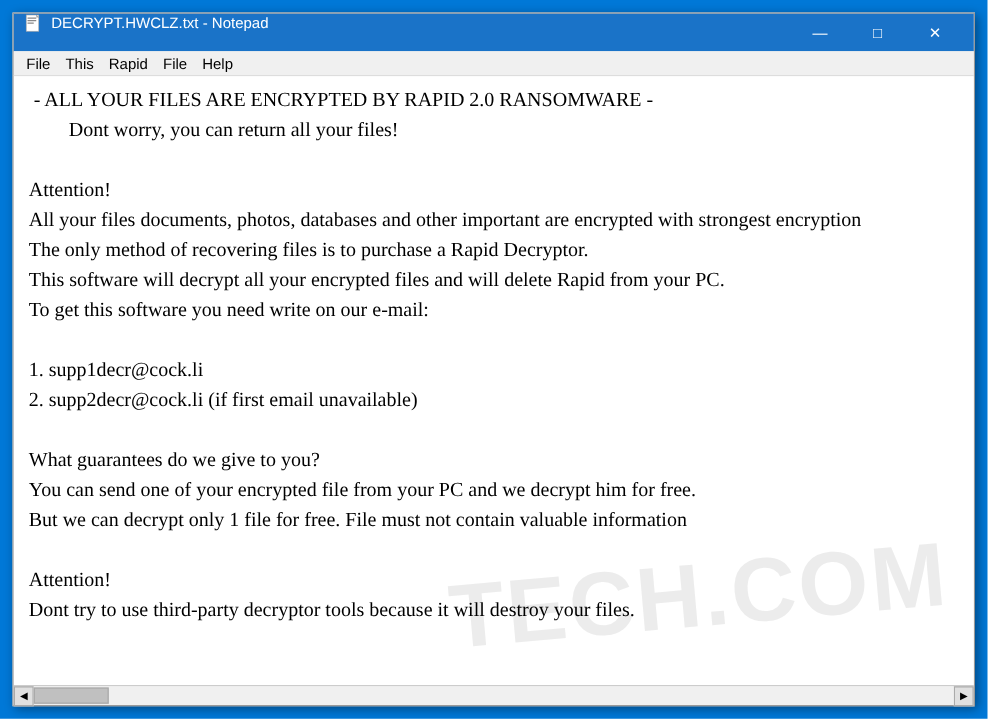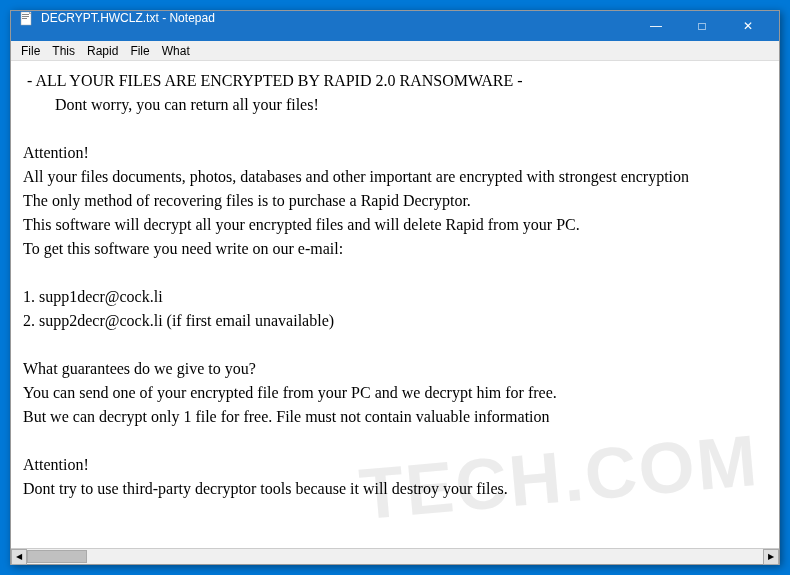--- a/index.html
+++ b/index.html
@@ -176,21 +176,21 @@
       <button class="title-btn">□</button>
       <button class="title-btn close">✕</button>
     </div>
   </div>
 
   <div class="menu-bar">
     <span class="menu-item">File</span>
     <span class="menu-item">This</span>
     <span class="menu-item">Rapid</span>
     <span class="menu-item">File</span>
-    <span class="menu-item">What</span>
+    <span class="menu-item">Help</span>
   </div>
 
   <div class="content-area">
     <pre class="notepad-text"> - ALL YOUR FILES ARE ENCRYPTED BY RAPID 2.0 RANSOMWARE -
         Dont worry, you can return all your files!
 
 Attention!
 All your files documents, photos, databases and other important are encrypted with strongest encryption
 The only method of recovering files is to purchase a Rapid Decryptor.
 This software will decrypt all your encrypted files and will delete Rapid from your PC.

